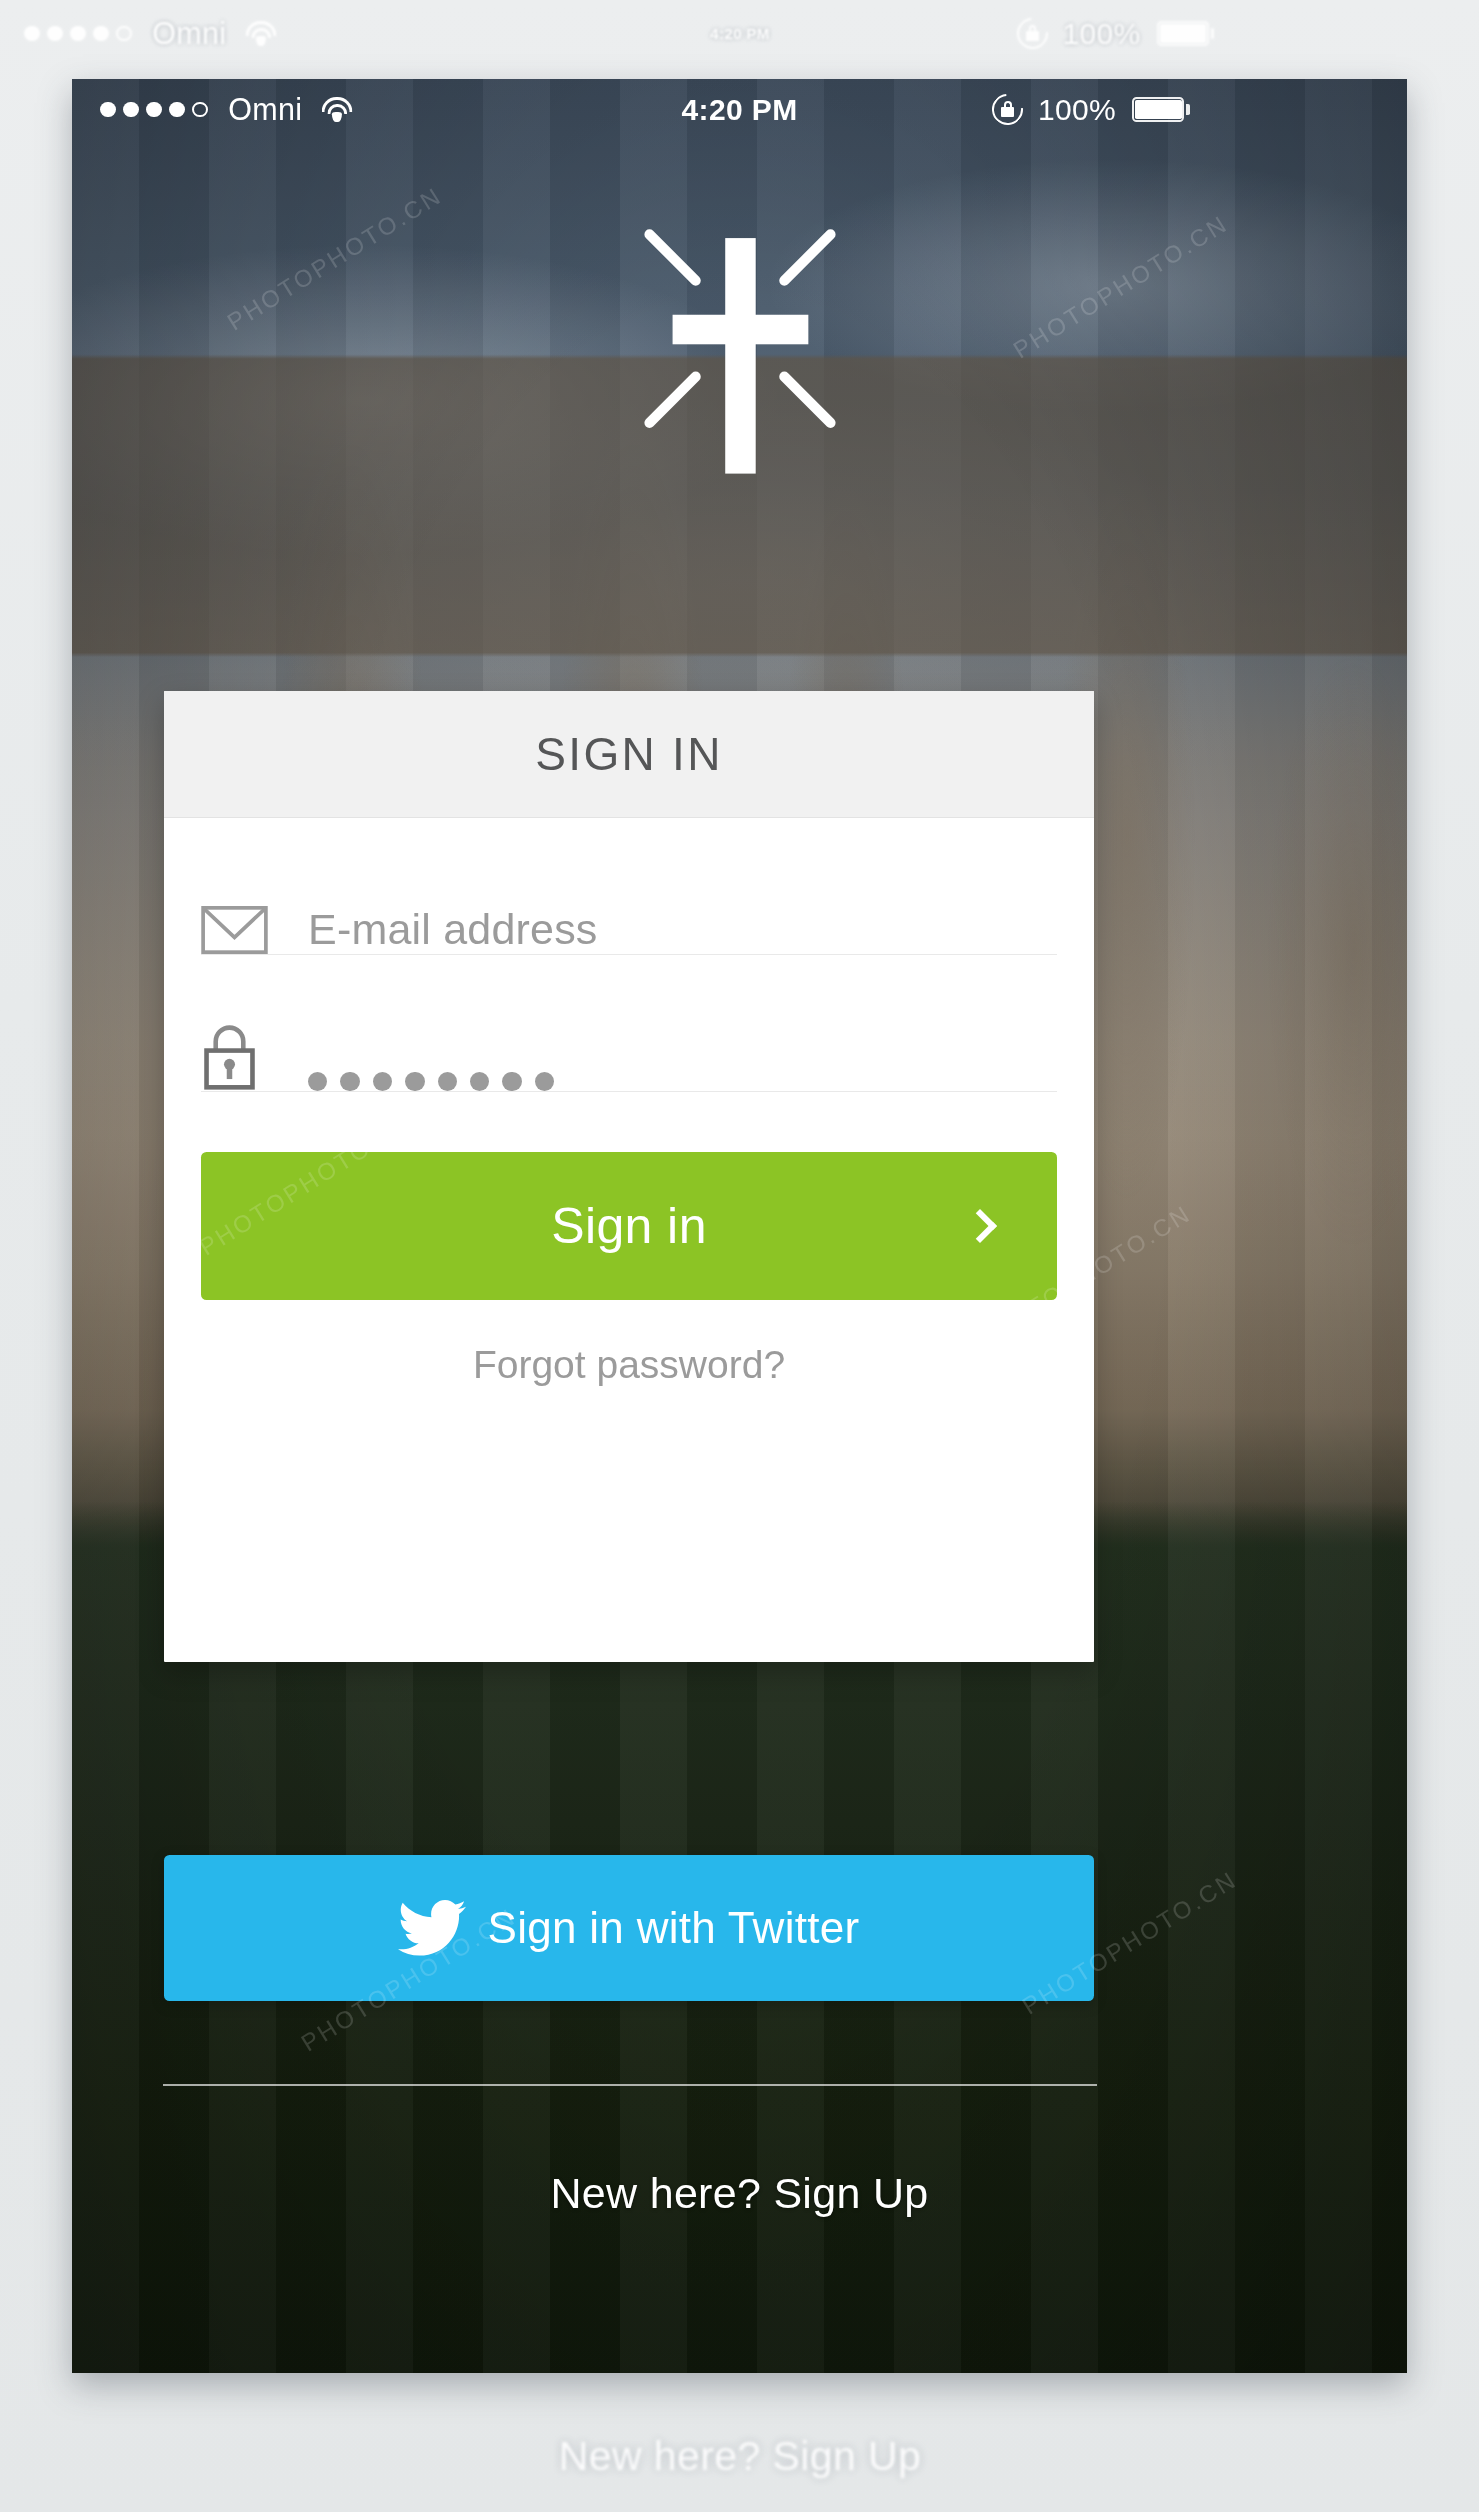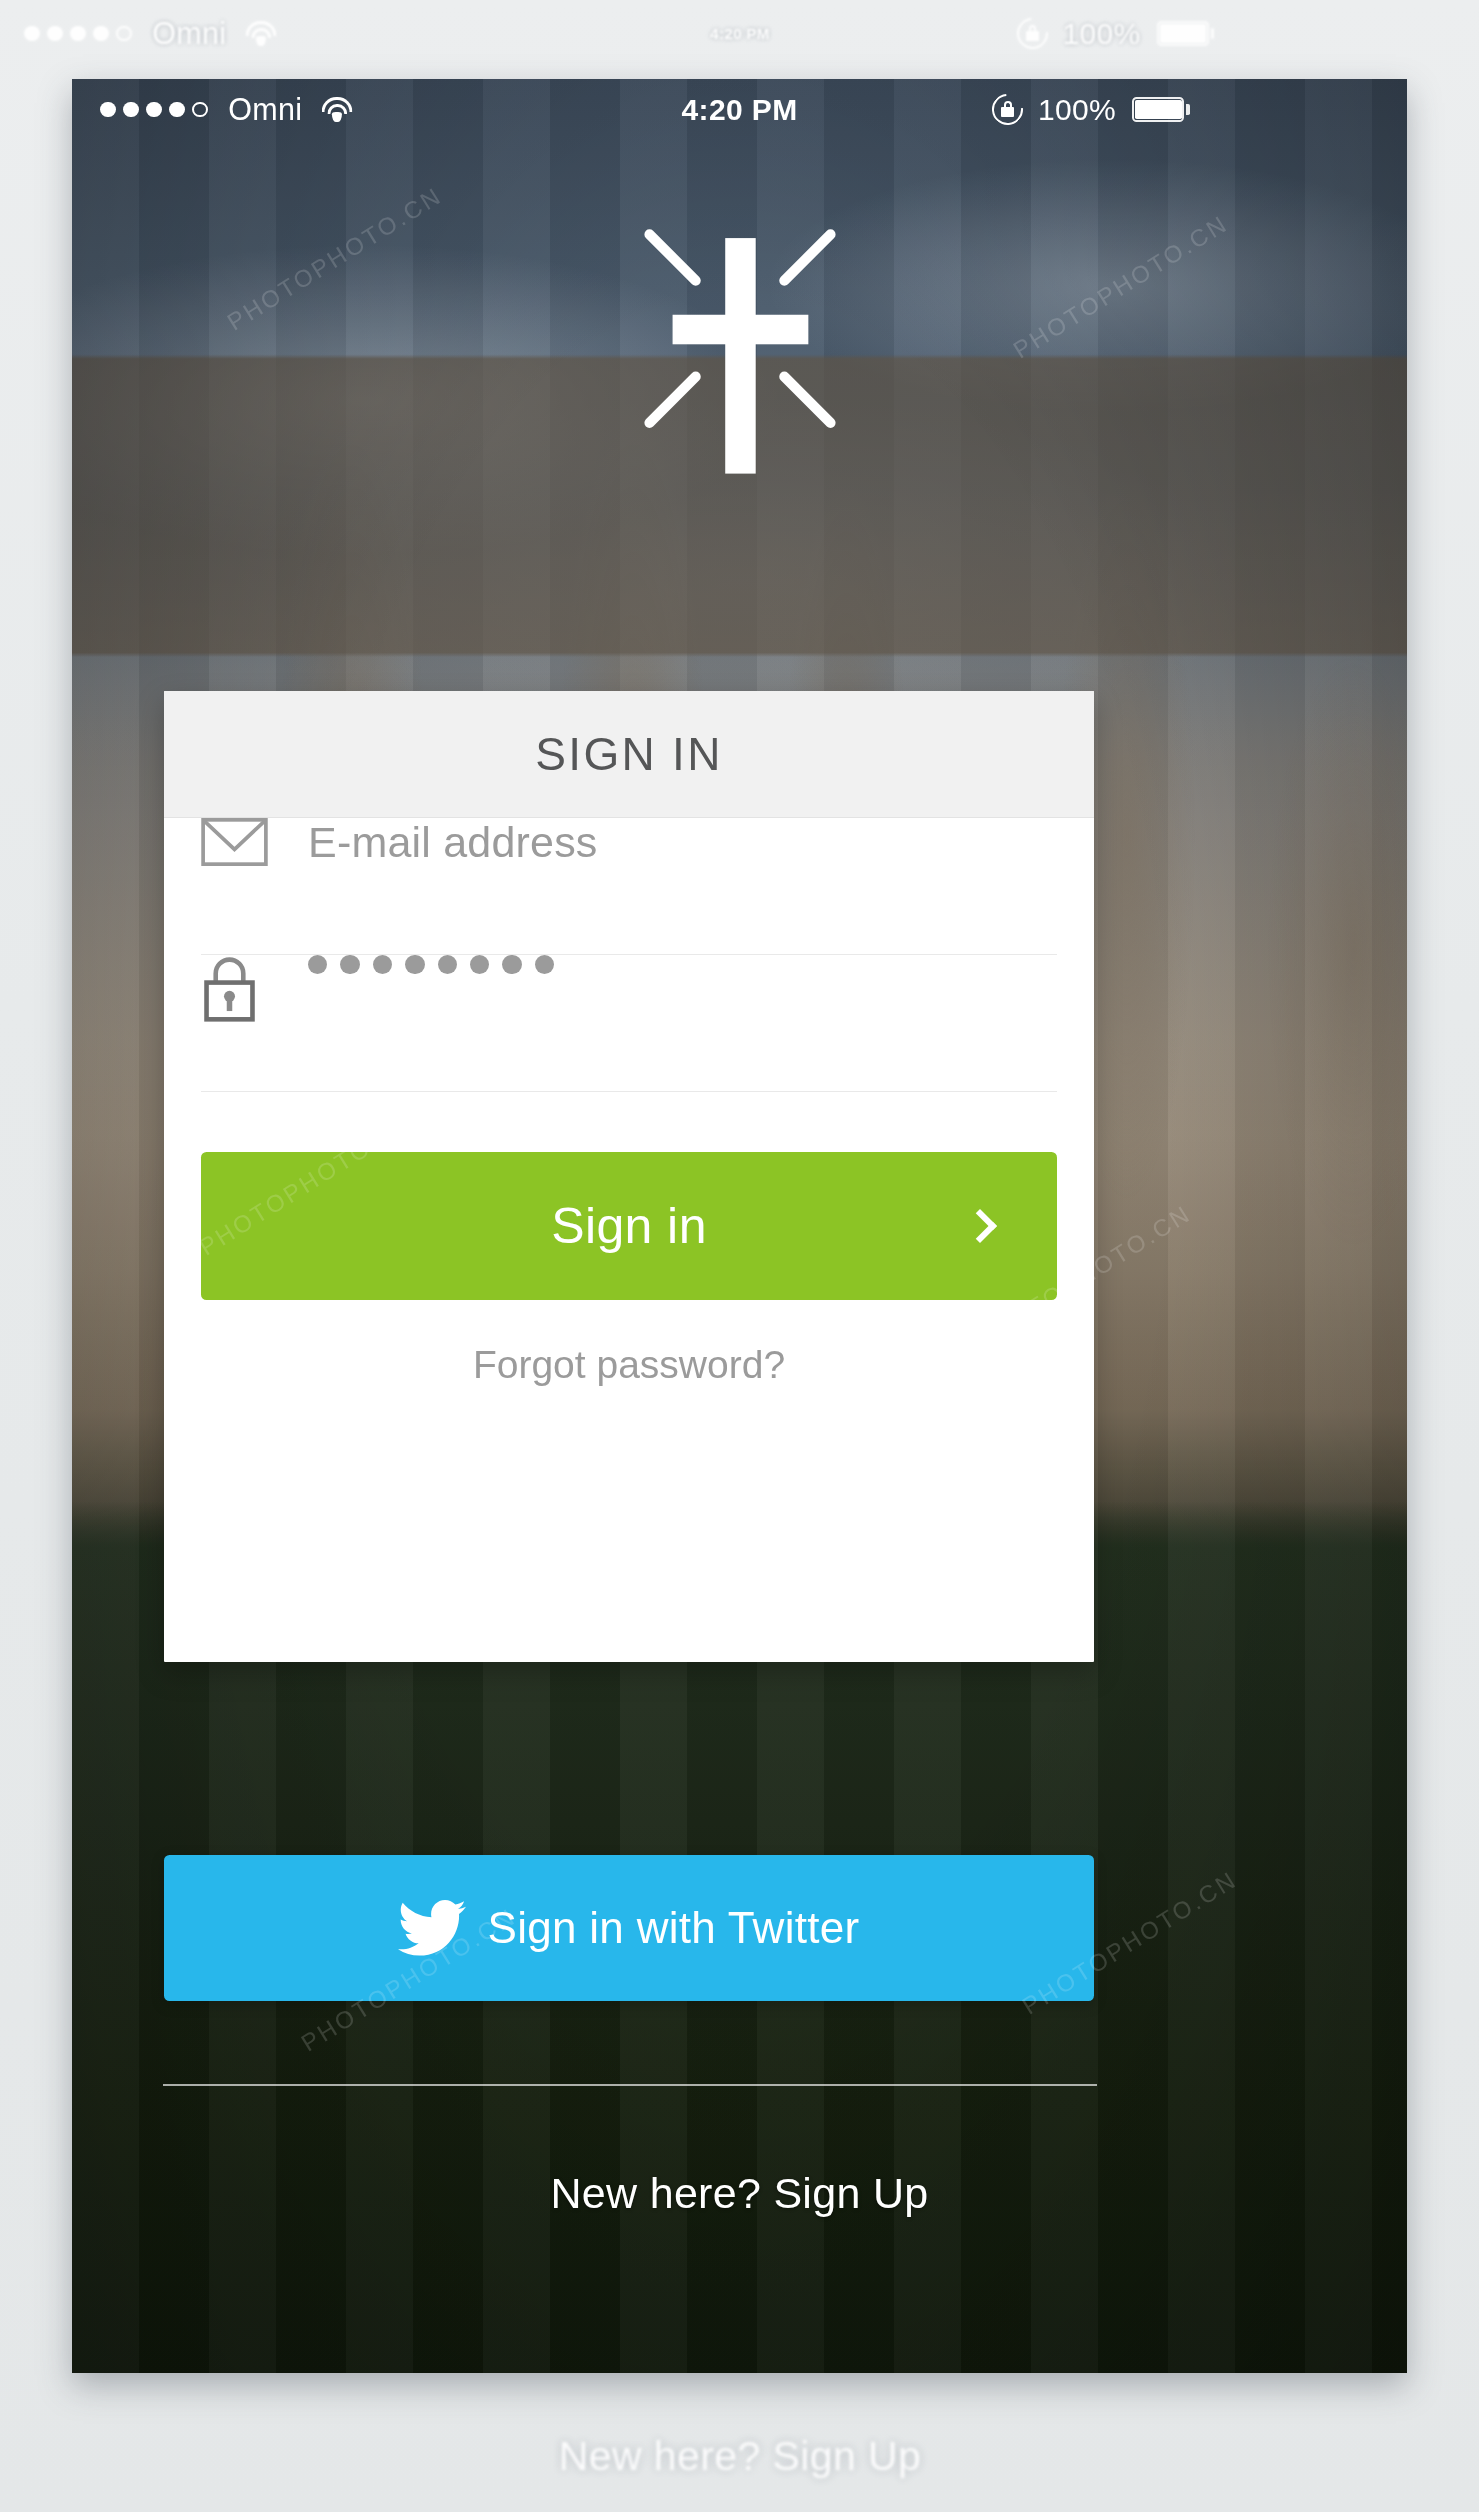--- a/index.html
+++ b/index.html
@@ -200,21 +200,21 @@
   .card-title {
     font-size: 46px;
     color: #555657;
     letter-spacing: 2.3px;
     font-weight: 400;
   }
 
   .card-body { padding: 0 37px; }
 
   .field {
-    display: flex; align-items: flex-start;
+    display: flex; align-items: flex-end;
     height: 137px;
     border-bottom: 1.8px solid #e9e9e9;
   }
   .field-icon { width: 107px; flex: 0 0 107px; display: flex; align-items: center; }
   .field-text {
     font-size: 43px;
     color: #9b9b9b;
     font-weight: 300;
     letter-spacing: 0.2px;
   }

